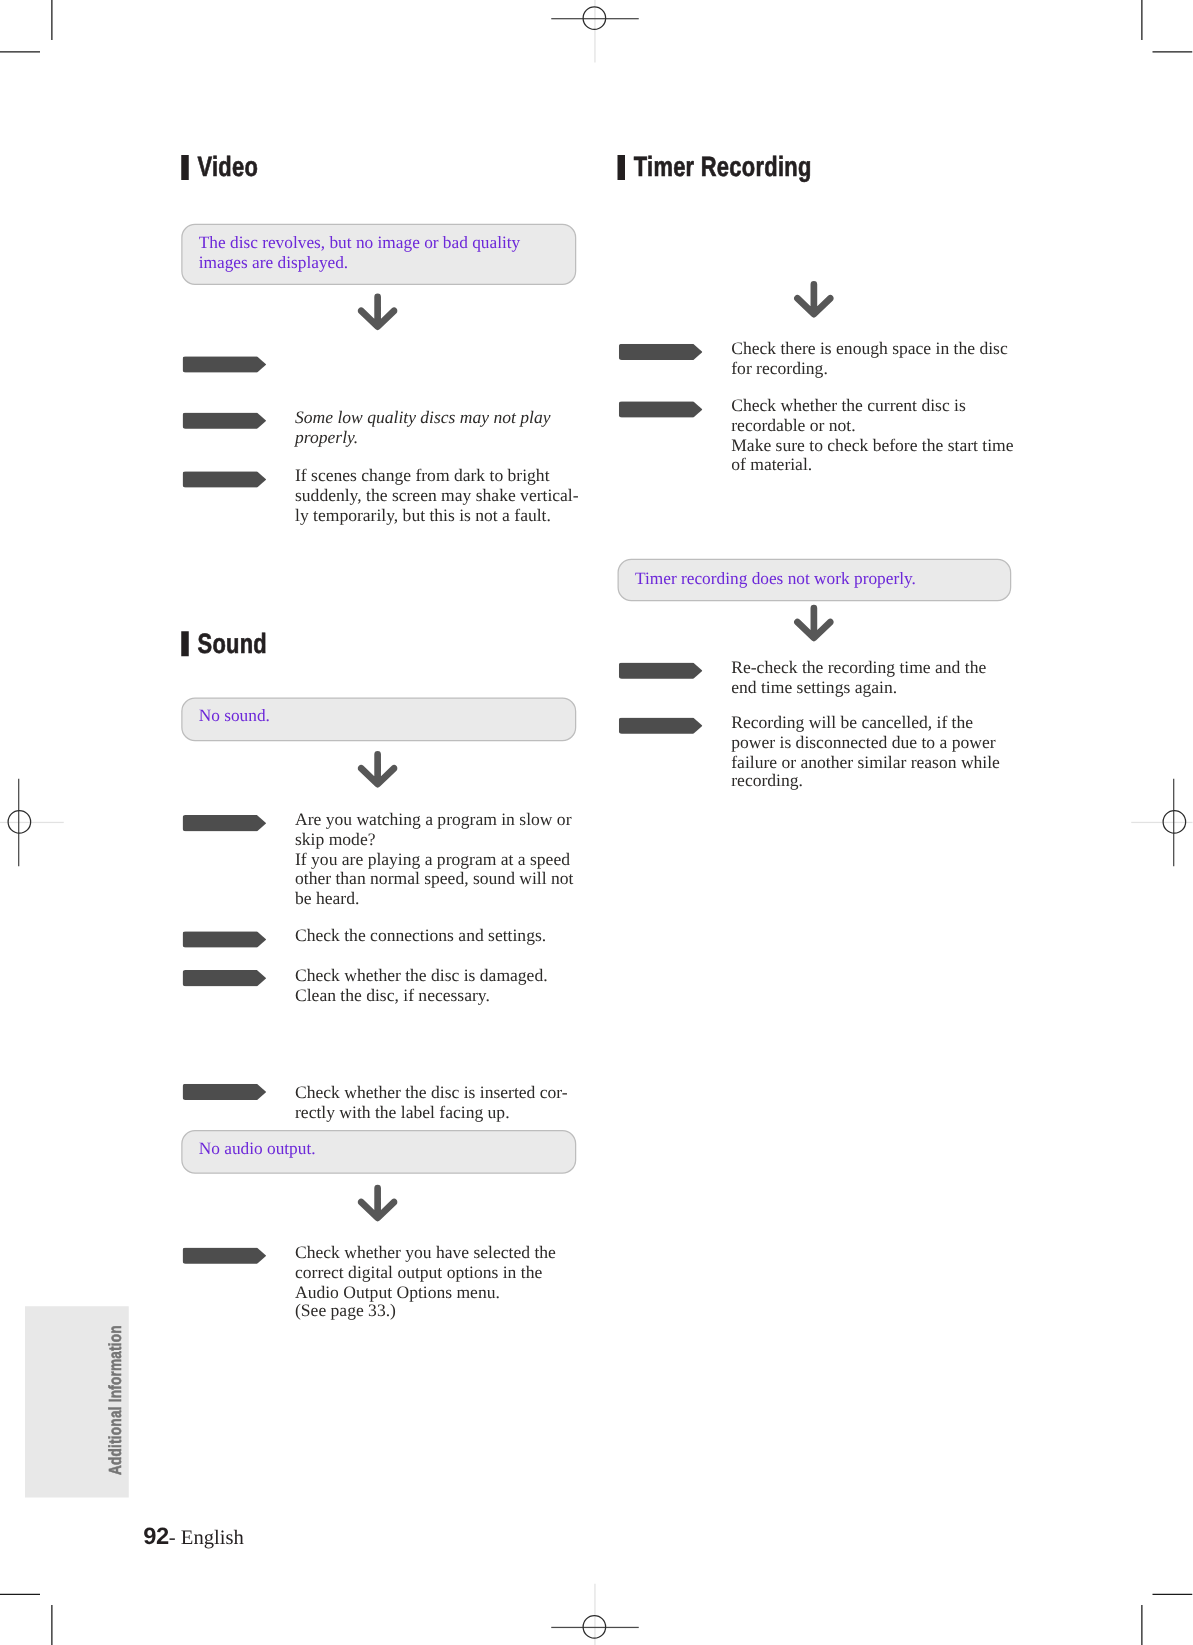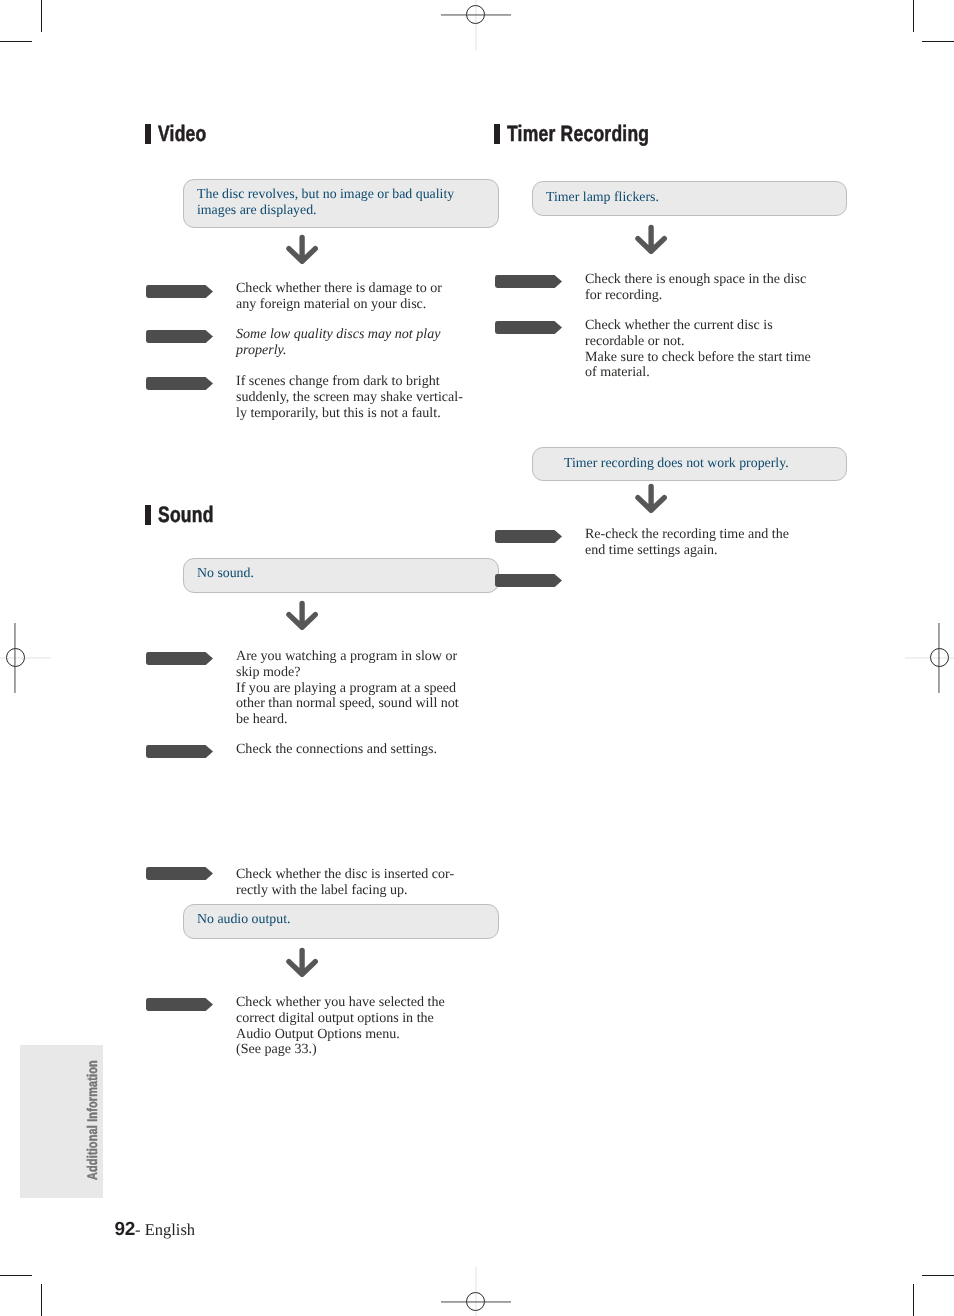--- a/index.html
+++ b/index.html
@@ -21,21 +21,21 @@
   
   .sec-head{position:absolute;display:flex;}
   .sec-bar{width:6.1px;flex:0 0 6.1px;background:#231f20;}
   .sec-title{font-family:"Liberation Sans",sans-serif;font-weight:bold;color:#231f20;
     white-space:nowrap;display:inline-block;transform-origin:left center;
     transform:scaleX(0.785);letter-spacing:0.3px;
     -webkit-text-stroke:0.55px #231f20;paint-order:stroke fill;}
 
   
   .problem{position:absolute;background:#eaeaea;border:1.2px solid #bdbdbd;border-radius:11px;
-    box-sizing:border-box;font-size:13.85px;line-height:16px;color:#0c4a6e;margin-left:38px;}
+    box-sizing:border-box;font-size:13.85px;line-height:16px;color:#6d28d9;}
   .problem .ptxt{display:block;}
 
   
   .arrow{position:absolute;}
 
   
   .sol{position:absolute;}
   .pennant{position:absolute;display:block;width:67px;height:13.2px;background:#4d4d4d;
     border-radius:2.4px 0 0 2.4px;
     clip-path:polygon(0 0, 59.5px 0, 67px 50%, 59.5px 100%, 0 100%);}
@@ -98,24 +98,20 @@
     <span class="ptxt">The disc revolves, but no image or bad quality</span>
     <span class="ptxt">images are displayed.</span>
   </div>
 
   <div class="arrow" style="left:286px;top:232px;width:32px;height:34px;"><svg viewBox="0 0 32 34" width="32" height="34">
         <path d="M16.1 5.5 L16.1 23.2 M2.9 16.6 L16.1 29.3 L29.3 16.6" fill="none" stroke="#575757" stroke-width="5.35" stroke-linecap="round" stroke-linejoin="round"></path>
       </svg></div>
 
   <div class="sol" style="left:145px;top:281px;">
     <span class="pennant" style="left:1px;top:4px;"></span>
-    <div class="sol-text" style="margin-left:91px;">
-      <span class="ln">Check whether there is damage to or</span>
-      <span class="ln">any foreign material on your disc.</span>
-    </div>
   </div>
   <div class="sol" style="left:145px;top:327px;">
     <span class="pennant" style="left:1px;top:3px;"></span>
     <div class="sol-text" style="margin-left:91px;font-style:italic;">
       <span class="ln">Some low quality discs may not play</span>
       <span class="ln">properly.</span>
     </div>
   </div>
   <div class="sol" style="left:145px;top:374px;">
     <span class="pennant" style="left:1px;top:3px;"></span>
@@ -148,20 +144,27 @@
       <span class="ln">other than normal speed, sound will not</span>
       <span class="ln">be heard.</span>
     </div>
   </div>
   <div class="sol" style="left:145px;top:742px;">
     <span class="pennant" style="left:1px;top:3px;"></span>
     <div class="sol-text" style="margin-left:91px;">
       <span class="ln">Check the connections and settings.</span>
     </div>
   </div>
+  <div class="sol" style="left:145px;top:774px;">
+    <span class="pennant" style="left:1px;top:2px;"></span>
+    <div class="sol-text" style="margin-left:91px;">
+      <span class="ln">Check whether the disc is damaged.</span>
+      <span class="ln">Clean the disc, if necessary.</span>
+    </div>
+  </div>
   <div class="sol" style="left:145px;top:822px;margin-top:45px;">
     <span class="pennant" style="left:1px;top:0px;"></span>
     <div class="sol-text" style="margin-left:91px;">
       <span class="ln">Check whether the disc is inserted cor-</span>
       <span class="ln">rectly with the label facing up.</span>
     </div>
   </div>
 
   <div class="problem" style="left:145px;top:904px;width:316px;height:35px;padding:6px 13px;">
     <span class="ptxt">No audio output.</span>
@@ -179,23 +182,20 @@
       <span class="ln">Audio Output Options menu.</span>
       <span class="ln">(See page 33.)</span>
     </div>
   </div>
 
   <div class="sec-head" style="left:494px;top:124px;height:21px;">
     <div class="sec-bar" style="height:20.4px;"></div>
     <div class="sec-title" style="font-size:22.3px;line-height:22px;margin-left:7px;position:relative;top:-0.6px;">Timer Recording</div>
   </div>
 
-  <div class="problem" style="left:494px;top:181px;width:315px;height:35px;padding:7px 13px;">
-    <span class="ptxt">Timer lamp flickers.</span>
-  </div>
 
   <div class="arrow" style="left:635px;top:222px;width:32px;height:34px;"><svg viewBox="0 0 32 34" width="32" height="34">
         <path d="M16.1 5.5 L16.1 23.2 M2.9 16.6 L16.1 29.3 L29.3 16.6" fill="none" stroke="#575757" stroke-width="5.35" stroke-linecap="round" stroke-linejoin="round"></path>
       </svg></div>
 
   <div class="sol" style="left:494px;top:272px;">
     <span class="pennant" style="left:1px;top:3px;"></span>
     <div class="sol-text" style="margin-left:91px;">
       <span class="ln">Check there is enough space in the disc</span>
       <span class="ln">for recording.</span>
@@ -204,37 +204,43 @@
   <div class="sol" style="left:494px;top:318px;">
     <span class="pennant" style="left:1px;top:3px;"></span>
     <div class="sol-text" style="margin-left:91px;">
       <span class="ln">Check whether the current disc is</span>
       <span class="ln">recordable or not.</span>
       <span class="ln">Make sure to check before the start time</span>
       <span class="ln">of material.</span>
     </div>
   </div>
 
-  <div class="problem" style="left:494px;top:447px;width:315px;height:34px;padding:7px 31px;">
+  <div class="problem" style="left:494px;top:447px;width:315px;height:34px;padding:7px 13px;">
     <span class="ptxt">Timer recording does not work properly.</span>
   </div>
 
   <div class="arrow" style="left:635px;top:481px;width:32px;height:34px;"><svg viewBox="0 0 32 34" width="32" height="34">
         <path d="M16.1 5.5 L16.1 23.2 M2.9 16.6 L16.1 29.3 L29.3 16.6" fill="none" stroke="#575757" stroke-width="5.35" stroke-linecap="round" stroke-linejoin="round"></path>
       </svg></div>
 
   <div class="sol" style="left:494px;top:527px;">
     <span class="pennant" style="left:1px;top:3px;"></span>
     <div class="sol-text" style="margin-left:91px;">
       <span class="ln">Re-check the recording time and the</span>
       <span class="ln">end time settings again.</span>
     </div>
   </div>
   <div class="sol" style="left:494px;top:571px;">
     <span class="pennant" style="left:1px;top:3px;"></span>
+    <div class="sol-text" style="margin-left:91px;">
+      <span class="ln">Recording will be cancelled, if the</span>
+      <span class="ln">power is disconnected due to a power</span>
+      <span class="ln">failure or another similar reason while</span>
+      <span class="ln">recording.</span>
+    </div>
   </div>
 
   <div class="sidetab" style="left:20px;top:1045px;width:83px;height:153px;">
     <span style="left:64px;top:135px;">Additional Information</span>
   </div>
 
   <div class="folio" style="left:114.5px;top:1219px;">
     <span class="num">92</span><span class="lang">- English</span>
   </div>
 

